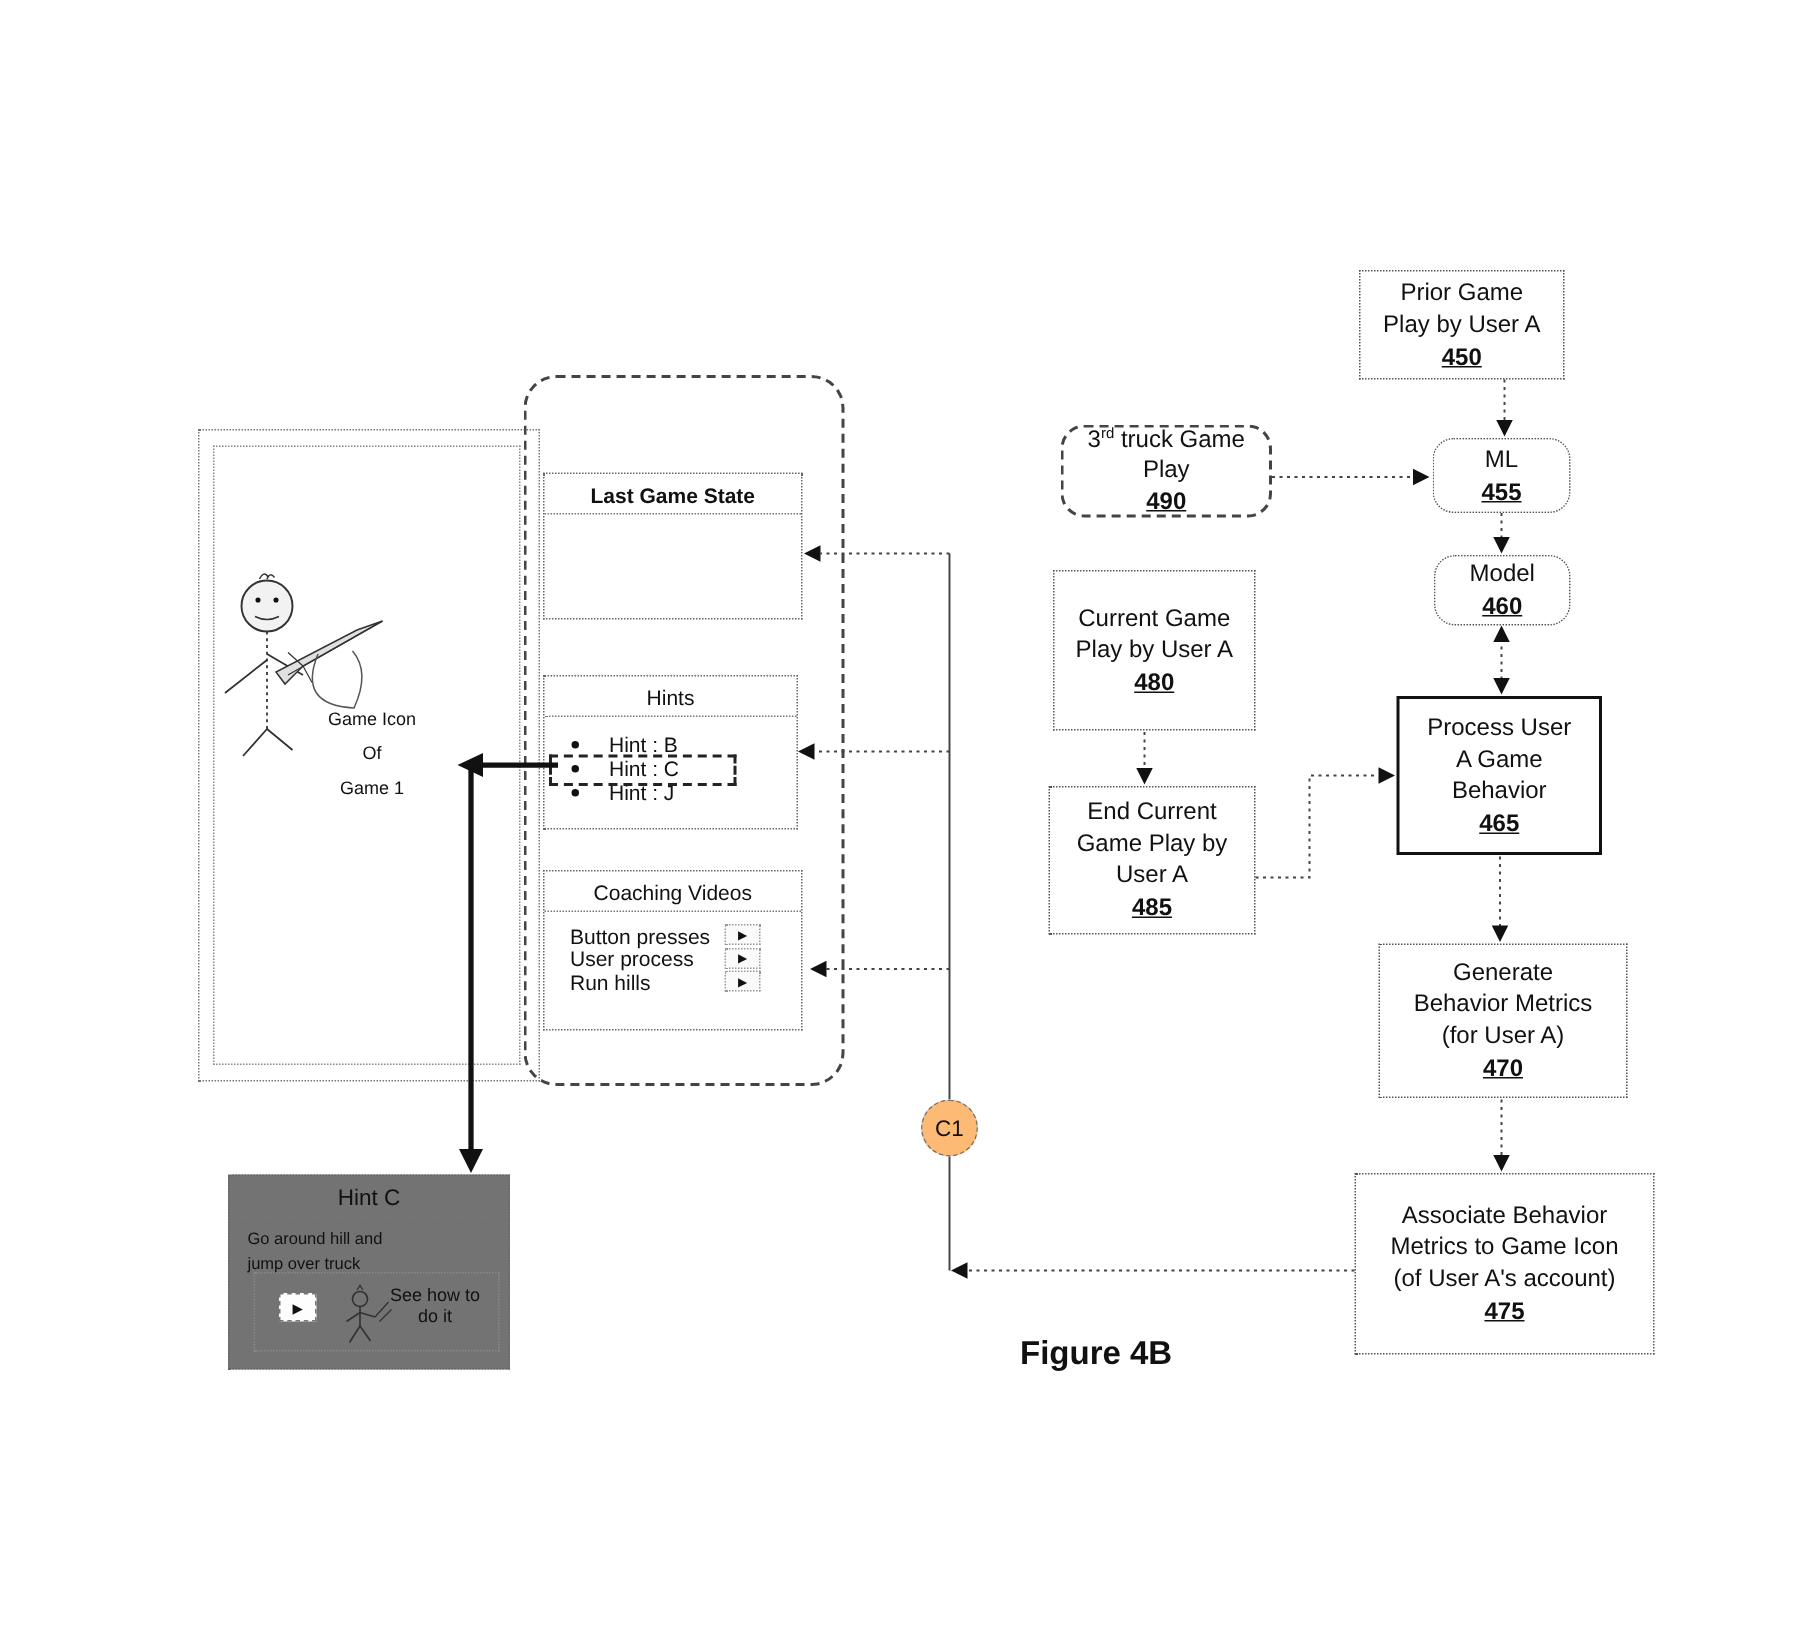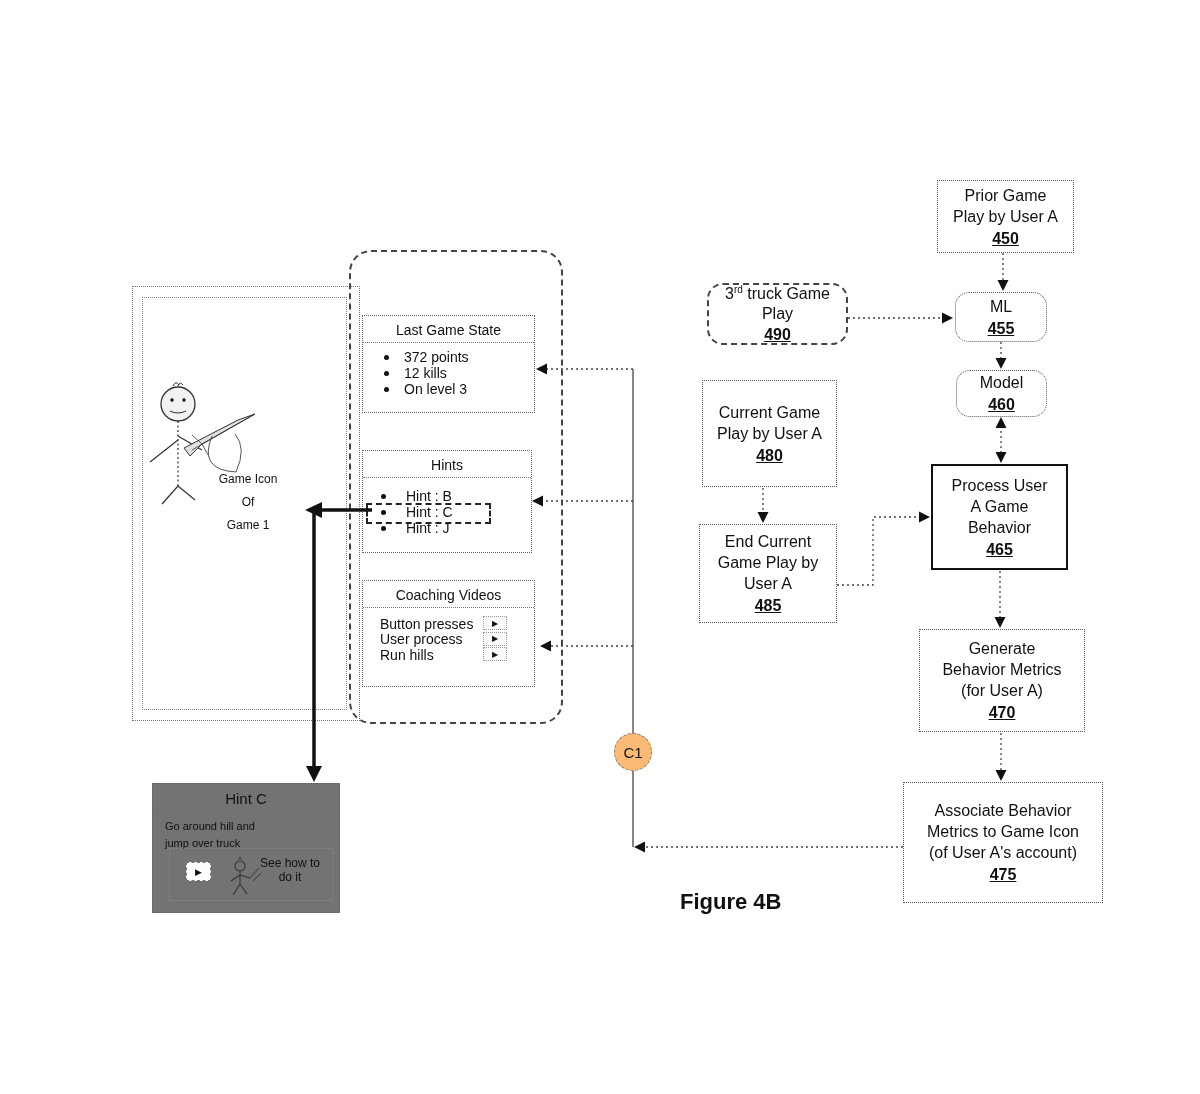--- a/index.html
+++ b/index.html
@@ -66,36 +66,22 @@
 </svg>
 
 <div class="game-label">
   <div>Game Icon</div>
   <div>Of</div>
   <div>Game 1</div>
 </div>
 
 <div class="container-dashed" style="left:349px;top:250px;width:214px;height:474px;"></div>
 
-<div class="panel" style="left:362px;top:315px;width:173px;height:98px;">
+<div class="panel" style="left:362px;top:315px;width:173px;height:98px;font-weight:bold;">
   <div class="panel-title">Last Game State</div>
-  <div style="padding-top:6px;">
-    <div class="row">
-        <span class="dot"></span>
-        <span>372 points</span>
-      </div>
-    <div class="row">
-        <span class="dot"></span>
-        <span>12 kills</span>
-      </div>
-    <div class="row">
-        <span class="dot"></span>
-        <span>On level 3</span>
-      </div>
-  </div>
 </div>
 
 <div class="panel" style="left:362px;top:450px;width:170px;height:103px;">
   <div class="panel-title">Hints</div>
   <div style="padding-top:10px;">
     <div class="row">
         <span class="dot" style="margin-left:18px;margin-right:20px;"></span>
         <span>Hint : B</span>
       </div>
     <div class="row">
@@ -146,21 +132,21 @@
       <div>See how to</div>
       <div>do it</div>
     </div>
   </div>
 </div>
 
 <div class="c1">
   <span>C1</span>
 </div>
 
-<div class="fbox b-dotted" style="left:937px;top:180px;width:137px;height:73px;">
+<div class="fbox b-dotted" style="left:906px;top:180px;width:137px;height:73px;">
   <div>Prior Game</div>
   <div>Play by User A</div>
   <div class="ref">450</div>
 </div>
 
 <div class="fbox b-dashed rounded" style="left:707px;top:283px;width:141px;height:62px;line-height:20px;">
   <div><span>3</span><sup>rd</sup><span> truck Game</span></div>
   <div>Play</div>
   <div class="ref">490</div>
 </div>

